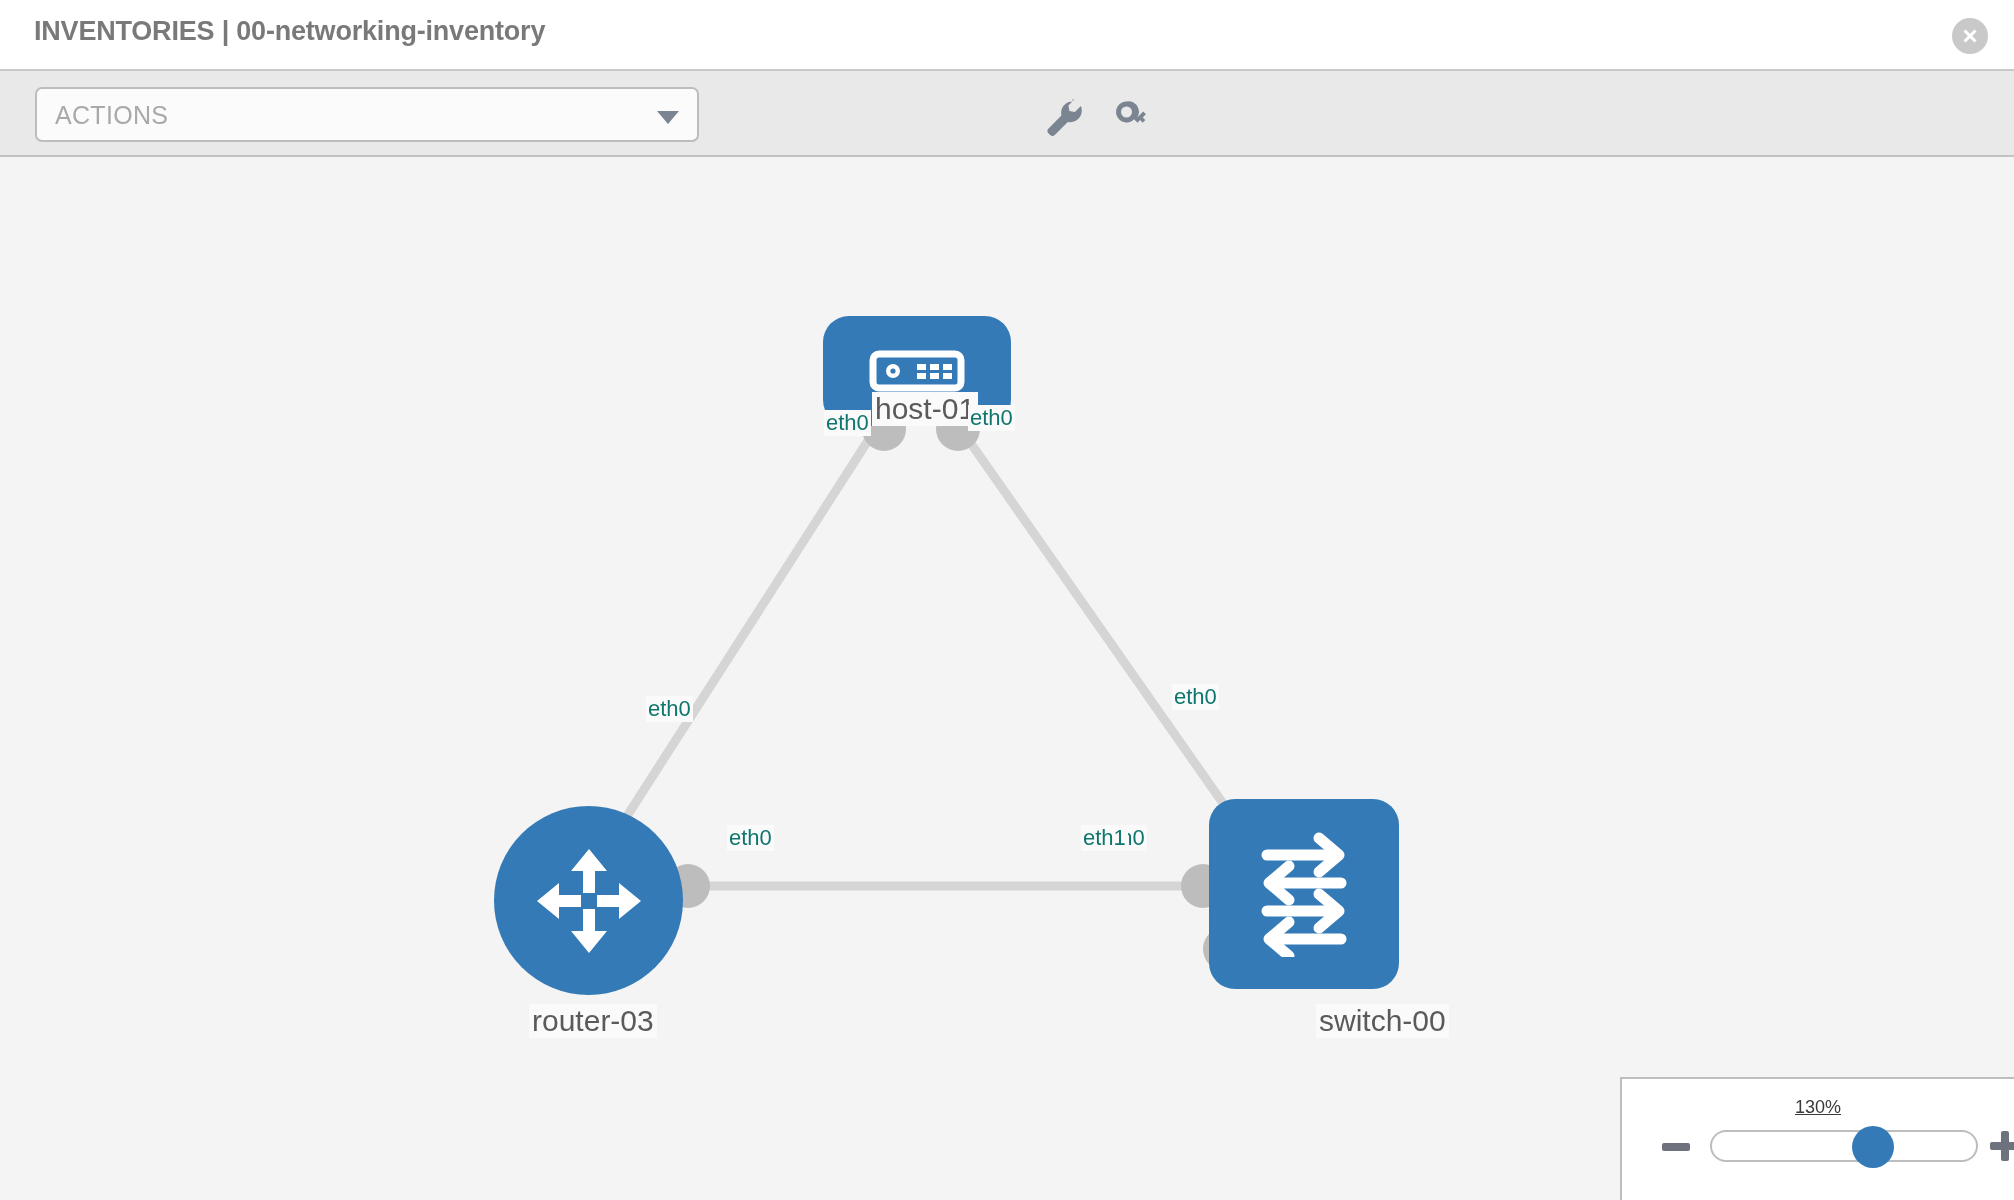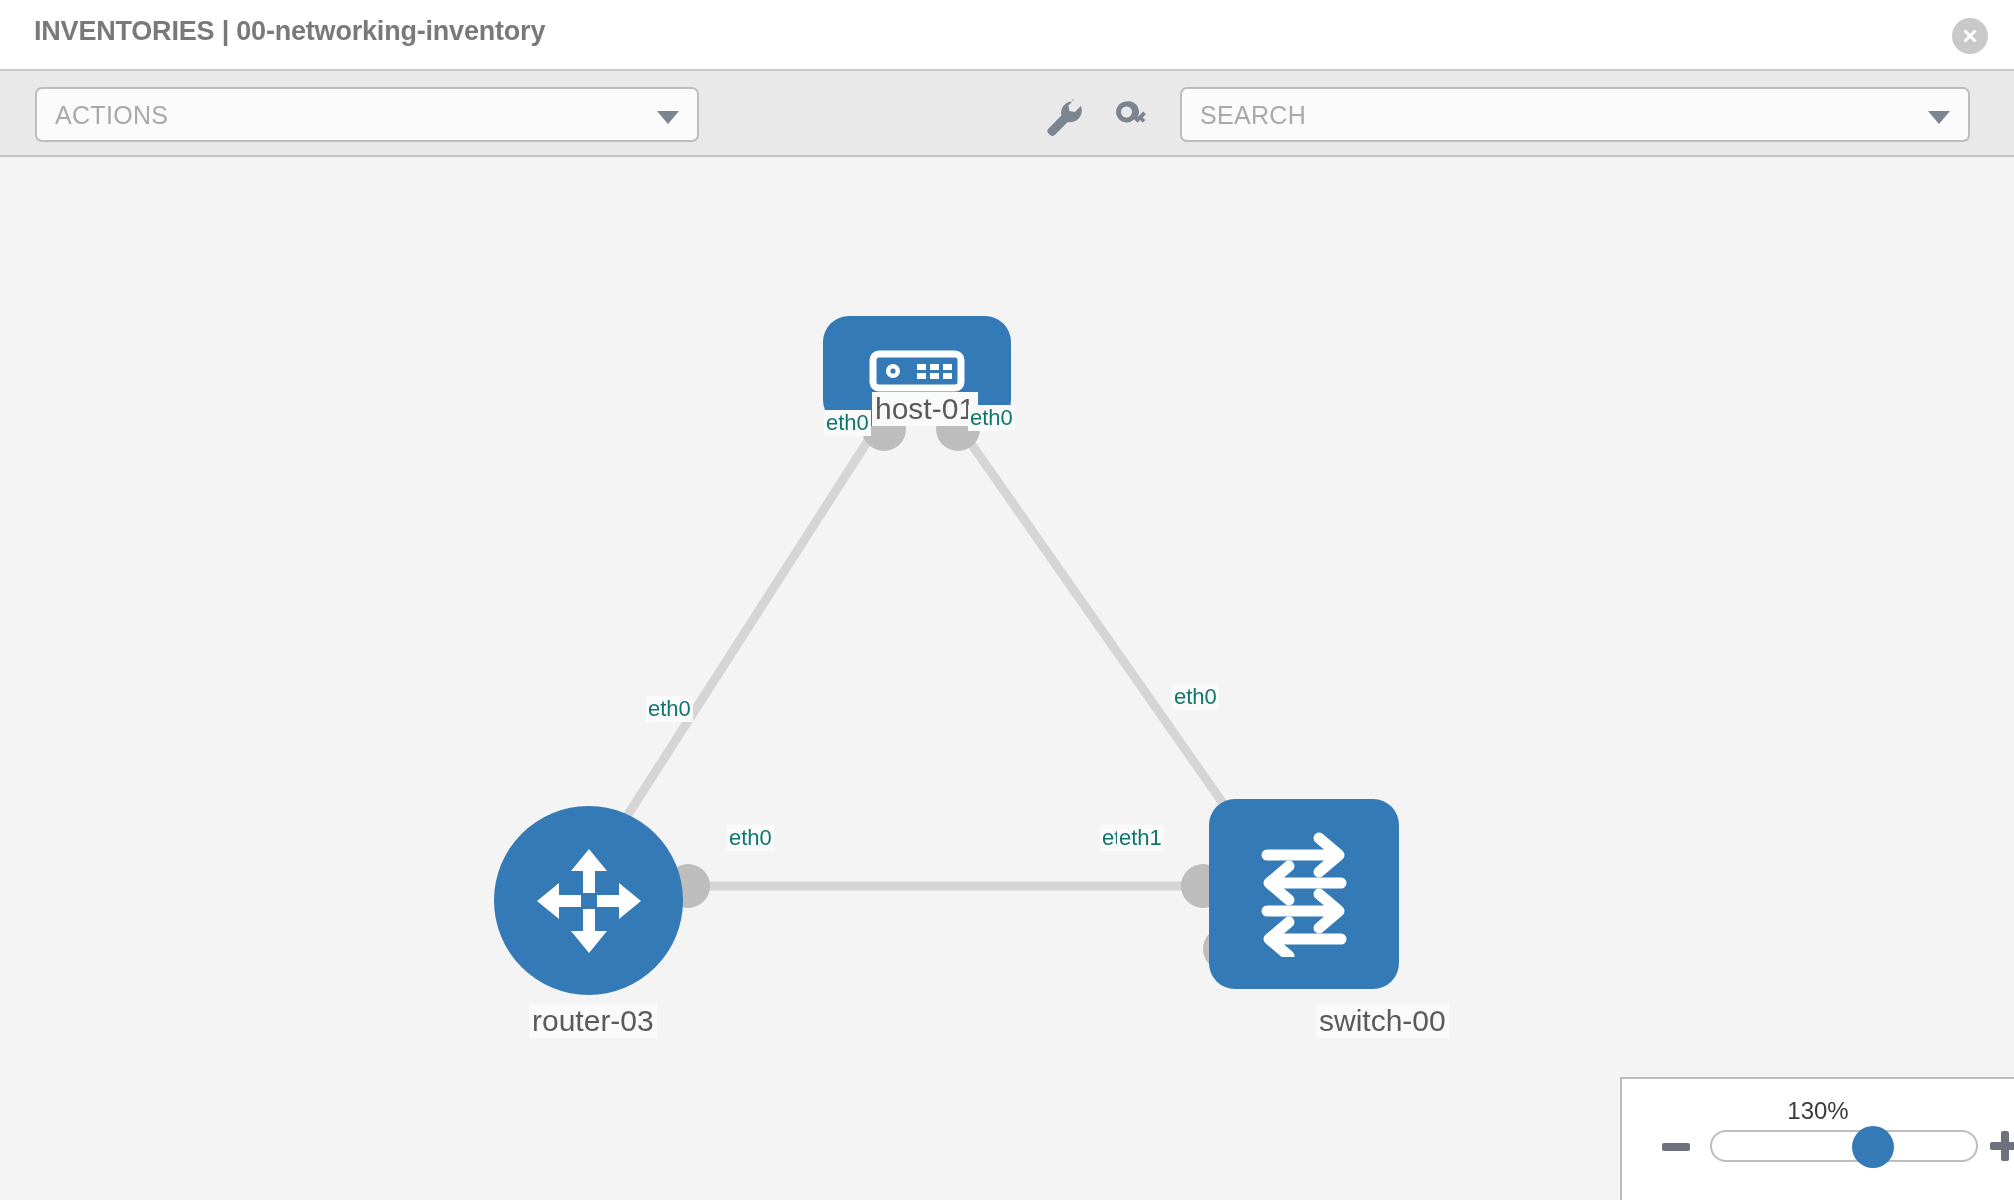--- a/index.html
+++ b/index.html
@@ -113,21 +113,21 @@
   
   .zoom-panel {
     position: absolute; left: 1620px; top: 1077px;
     width: 394px; height: 123px;
     background: #ffffff;
     border-top: 2px solid #bdbdbd;
     border-left: 2px solid #bdbdbd;
   }
   .zoom-pct {
     position: absolute; left: 0; right: 0; top: 18px;
-    text-align: center; font-size: 24px; color: #3b3b3b;
+    text-align: center; font-size: 18px; color: #3b3b3b; text-decoration: underline;
   }
   .zoom-minus {
     position: absolute; left: 40px; top: 64px;
     width: 28px; height: 8px; border-radius: 2px; background: #6d727c;
     cursor: pointer;
   }
   .zoom-track {
     position: absolute; left: 88px; top: 51px;
     width: 268px; height: 32px;
     border: 2px solid #bdbdbd; border-radius: 16px; background: #ffffff;
@@ -161,24 +161,20 @@
       </svg>
     </div>
   </div>
 
   <div class="toolbar">
     <div class="actions-select">
       <span class="sel-label">ACTIONS</span>
       <span class="caret"></span>
     </div>
 
-    <div class="search-select">
-      <span class="sel-label">SEARCH</span>
-      <span class="caret"></span>
-    </div>
   </div>
 
   <div class="tool-icon wrench">
     <svg width="44" height="44" viewBox="0 0 44 44" aria-hidden="true">
       <g fill="#7b8491">
         <path d="M31.6 6.4 a11.5 11.5 0 0 0 -11.2 14.2 L7.6 33.4 a3.6 3.6 0 0 0 0 5.1 l1.3 1.3 a3.6 3.6 0 0 0 5.1 0 L26.8 26.9 a11.5 11.5 0 0 0 14.0 -11.3 c0 -1.6 -0.3 -3.1 -0.9 -4.5 l-6.0 6.0 -5.5 -1.0 -1.0 -5.5 6.0 -6.0 c-0.6 -0.1 -1.2 -0.2 -1.8 -0.2 z"></path>
       </g>
     </svg>
   </div>
   <div class="tool-icon key">
@@ -259,21 +255,21 @@
     <div class="node-label" style="left:872px; top:233px;">host-01</div>
     <div class="node-label" style="left:529px; top:845px;">router-03</div>
     <div class="node-label" style="left:1316px; top:845px;">switch-00</div>
 
     <div class="edge-label" style="left:824px; top:251px;">eth0</div>
     <div class="edge-label" style="left:968px; top:246px;">eth0</div>
     <div class="edge-label" style="left:646px; top:537px;">eth0</div>
     <div class="edge-label" style="left:1172px; top:525px;">eth0</div>
     <div class="edge-label" style="left:727px; top:666px;">eth0</div>
     <div class="edge-label" style="left:1100px; top:666px;">eth0</div>
-    <div class="edge-label" style="left:1117px; top:666px;">eth1</div>
+    <div class="edge-label" style="left:1081px; top:666px;">eth1</div>
 
   </div>
 
   <div class="zoom-panel">
     <div class="zoom-pct">130%</div>
     <div class="zoom-minus"></div>
     <div class="zoom-track">
       <div class="zoom-thumb"></div>
     </div>
     <div class="zoom-plus"></div>

